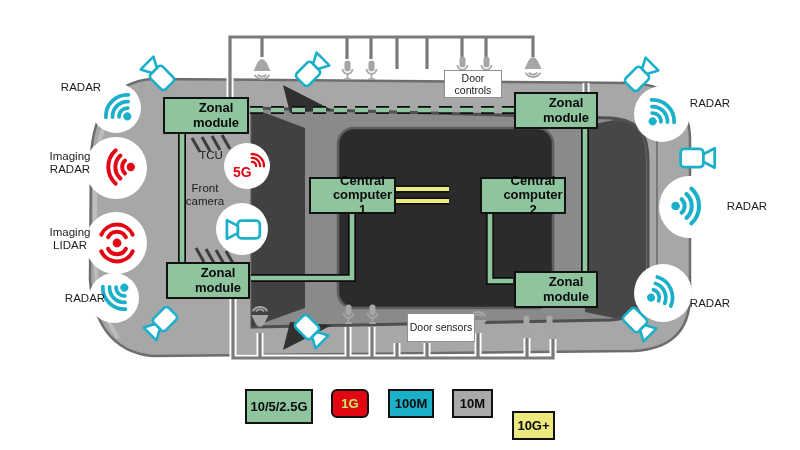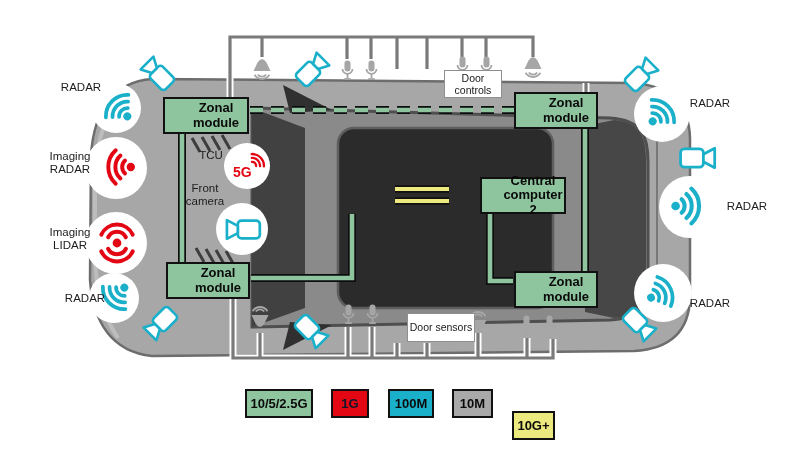--- a/index.html
+++ b/index.html
@@ -16,21 +16,21 @@
   .box{position:absolute;display:flex;align-items:center;justify-content:center;text-align:center;
        font-weight:bold;font-size:13px;line-height:1.12;color:#0a0a0a;
        background:var(--c-green);border:2.2px solid #111;box-sizing:border-box;z-index:5;padding-left:20px;}
   .wlabel{position:absolute;display:flex;align-items:center;justify-content:center;text-align:center;
        font-size:10.5px;line-height:1.15;color:#1a1a1a;background:#fff;border:1.5px solid #8f8f8f;
        box-sizing:border-box;z-index:6;}
   .slabel{position:absolute;font-size:11.5px;line-height:1.12;color:#1c1c1c;z-index:5;text-align:center;}
   .legend-box{position:absolute;display:flex;align-items:center;justify-content:center;
        font-weight:bold;font-size:13px;border:2px solid #111;box-sizing:border-box;z-index:6;color:#0a0a0a;}
   .lg0{background:var(--c-green);}
-  .lg1{background:var(--c-red);color:#0f172a;}
+  .lg1{background:var(--c-red);color:#bef264;border-radius:6px;}
   .lg2{background:var(--c-cyan);}
   .lg3{background:var(--c-gray);}
   .lg4{background:var(--c-yellow);}
   .fiveg{position:absolute;z-index:4;width:46px;height:46px;}
   .fiveg .t{position:absolute;left:5px;top:21px;font-weight:bold;font-size:14px;color:var(--c-red);}
   .fiveg svg{position:absolute;left:21px;top:3px;transform:rotate(-45deg);}
 </style>
 </head>
 <body>
 
@@ -160,20 +160,23 @@
     </div>
   <div class="box" style="left:514px;top:92px;width:84px;height:37px;">
       <span>Zonal module</span>
     </div>
   <div class="box" style="left:166px;top:262px;width:84px;height:37px;">
       <span>Zonal module</span>
     </div>
   <div class="box" style="left:514px;top:271px;width:84px;height:37px;">
       <span>Zonal module</span>
     </div>
+  <div class="box" style="left:309px;top:177px;width:87px;height:37px;">
+      <span>Central computer 1</span>
+    </div>
   <div class="box" style="left:446px;top:177px;width:86px;height:37px;margin-left:34px;">
       <span>Central computer 2</span>
     </div>
 
   <div class="wlabel" style="left:412px;top:70px;width:58px;height:28px;margin-left:32px;">
       <span>Door controls</span>
     </div>
   <div class="wlabel" style="left:407px;top:313px;width:68px;height:29px;">
       <span>Door sensors</span>
     </div>
@@ -273,21 +276,21 @@
   <svg class="icon grayicon" style="left:520px;top:56px;" width="26" height="22" viewBox="0 0 26 22">
       <use href="#spk"></use>
     </svg>
   <svg class="icon grayicon" style="left:247px;top:306px;transform:scaleY(-1);" width="26" height="22" viewBox="0 0 26 22">
       <use href="#spk"></use>
     </svg>
   <svg class="icon grayicon" style="left:465px;top:311px;transform:scaleY(-1);" width="26" height="22" viewBox="0 0 26 22">
       <use href="#spk"></use>
     </svg>
 
-  <div class="legend-box lg0" style="left:245px;top:389px;width:68px;height:29px;">
+  <div class="legend-box lg0" style="left:245px;top:389px;width:68px;height:35px;">
       <span>10/5/2.5G</span>
     </div>
   <div class="legend-box lg1" style="left:331px;top:389px;width:38px;height:29px;">
       <span>1G</span>
     </div>
   <div class="legend-box lg2" style="left:388px;top:389px;width:46px;height:29px;">
       <span>100M</span>
     </div>
   <div class="legend-box lg3" style="left:452px;top:389px;width:41px;height:29px;">
       <span>10M</span>

